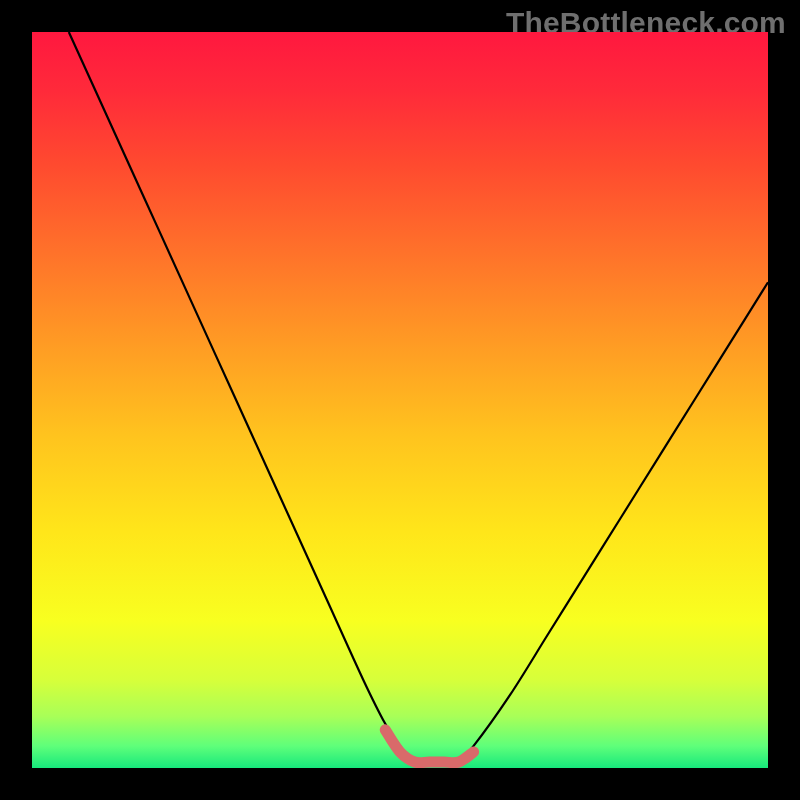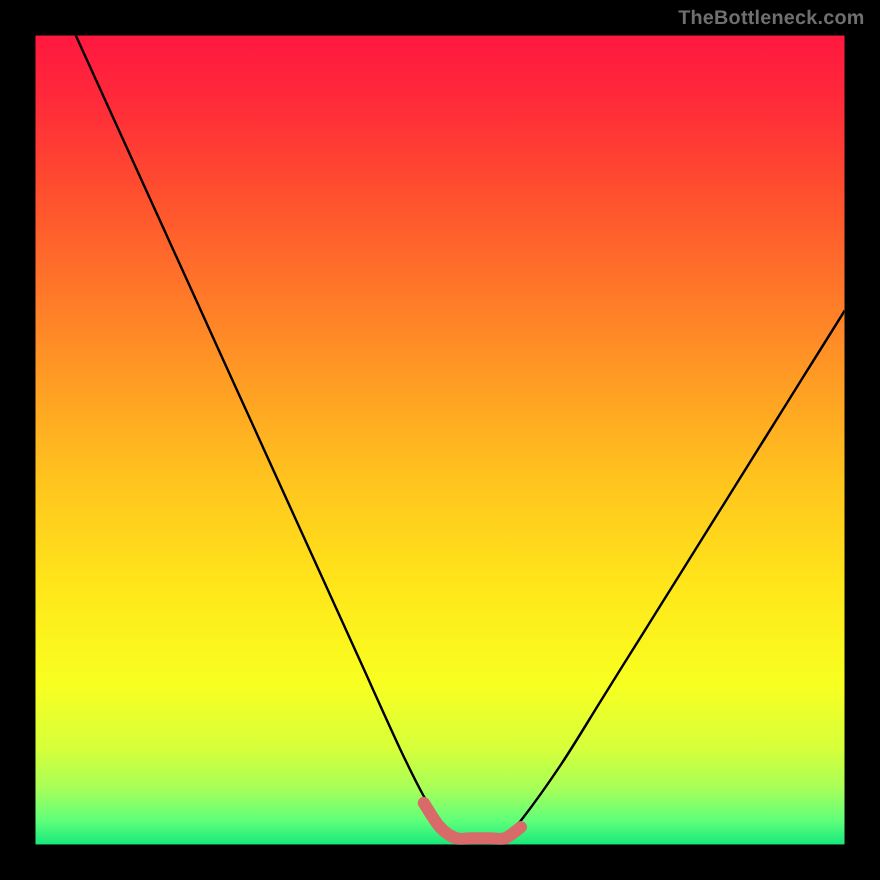--- a/index.html
+++ b/index.html
@@ -22,21 +22,21 @@
     top: 32px;
     width: 736px;
     height: 736px;
     overflow: hidden;
   }
   .watermark {
     position: absolute;
     top: 6px;
     right: 14px;
     color: #6f6f6f;
-    font-size: 18px;
+    font-size: 30px;
     font-weight: 600;
     letter-spacing: 0.2px;
     user-select: none;
   }
   svg { display: block; }
 </style>
 </head>
 <body>
 
 <div class="frame">

